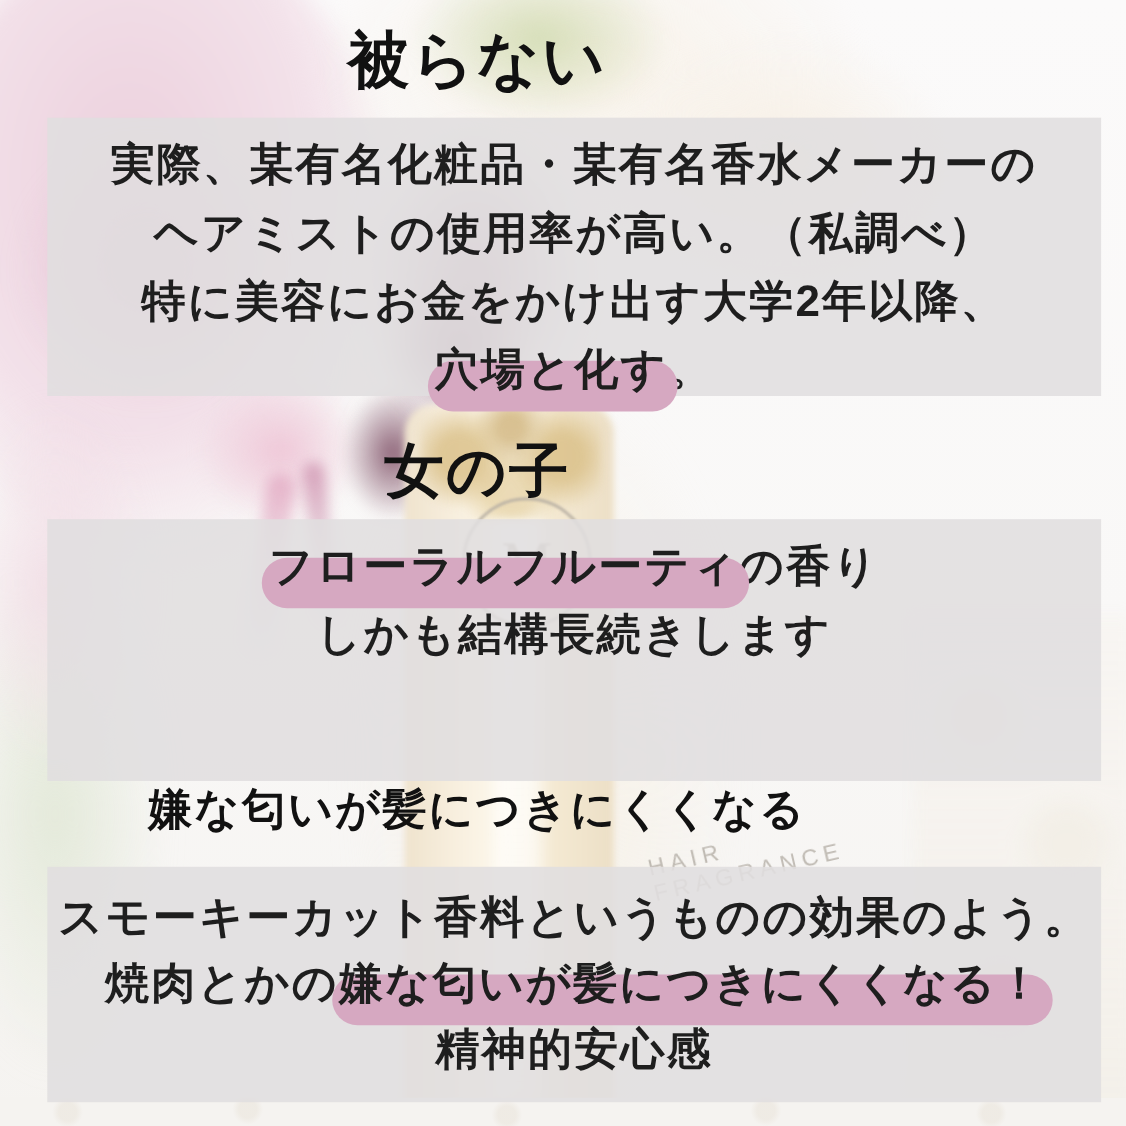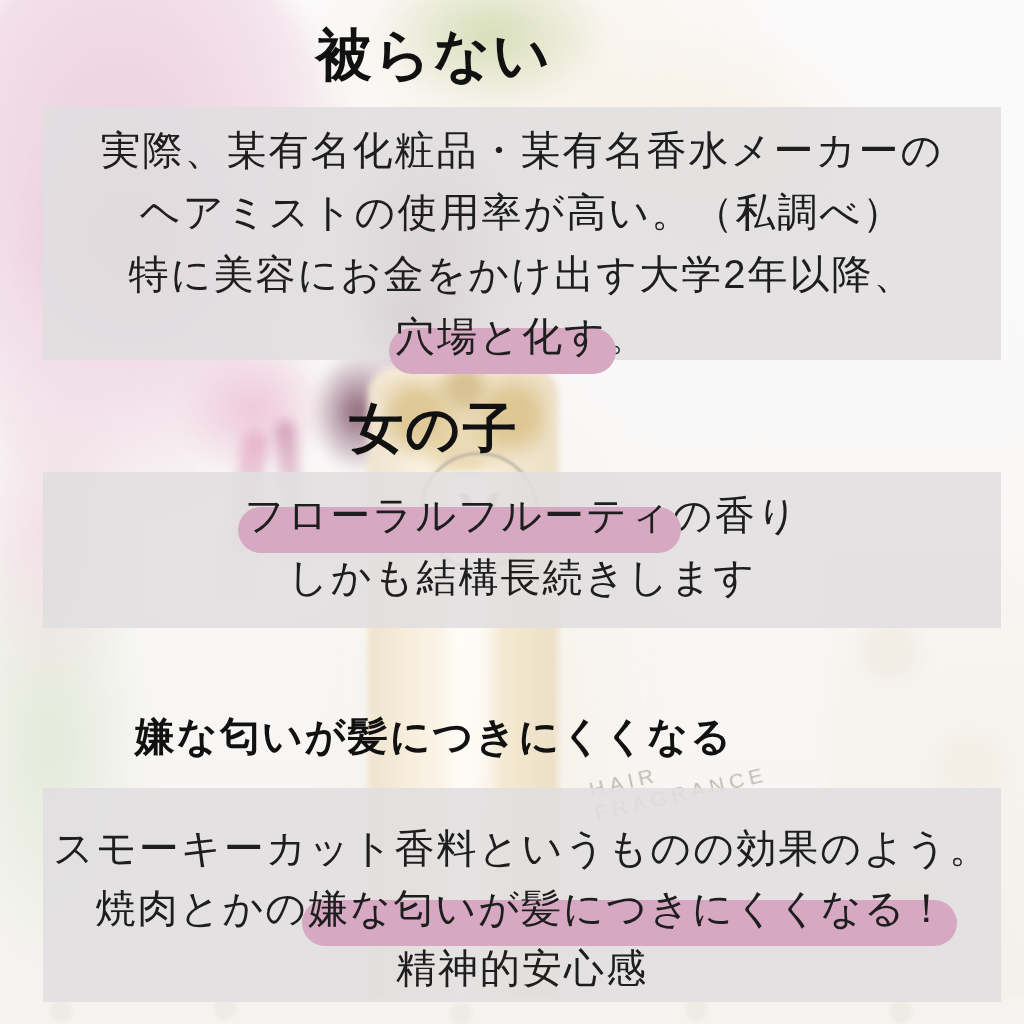--- a/index.html
+++ b/index.html
@@ -76,24 +76,24 @@
     display:flex;justify-content:center;align-items:baseline;gap:16px;}
   .h-1{top:24px;font-size:56px;}
   .h-2{top:398px;font-size:54px;}
   .h-3{top:714px;font-size:40px;}
   .hseg{white-space:pre;}
   .latin{font-family:"Liberation Mono","DejaVu Sans Mono",monospace;font-weight:700;
     font-size:1.04em;letter-spacing:1px;}
   .panel{position:absolute;left:43px;width:958px;margin:0;box-sizing:border-box;
     background:var(--panel,rgba(224,222,223,.88));}
   .panel-1{top:107px;height:253px;padding-top:12px;}
-  .panel-2{top:472px;height:156px;padding-top:12px;}
-  .panel-3{top:788px;height:214px;padding-top:30px;--lh:60px;}
+  .panel-2{top:472px;height:238px;padding-top:12px;}
+  .panel-3{top:788px;height:214px;padding-top:16px;--lh:60px;}
   .line{margin:0;text-align:center;line-height:var(--lh,62px);font-size:40px;
-    letter-spacing:2px;color:var(--body-text,#1e1e1e);white-space:nowrap;}
+    letter-spacing:2px;color:var(--body-text,#1e1e1e);white-space:nowrap;font-weight:bold;}
   .hl{position:relative;z-index:0;}
   .hl::before{content:"";position:absolute;z-index:-1;
     left:-.15em;right:-.22em;top:.34em;bottom:-.40em;
     border-radius:999px;background:var(--highlight,#d6a8c1);}
 </style>
 </head>
 <body>
 
 <div class="stage">
 

